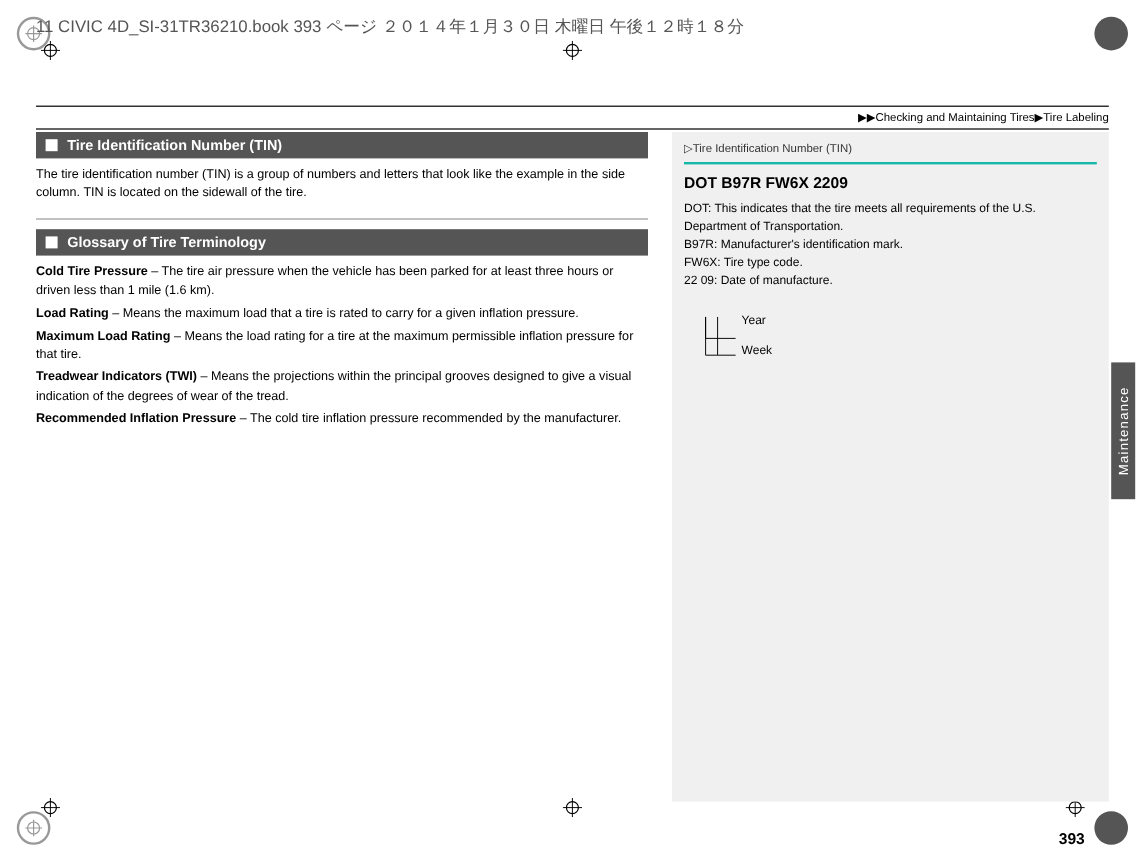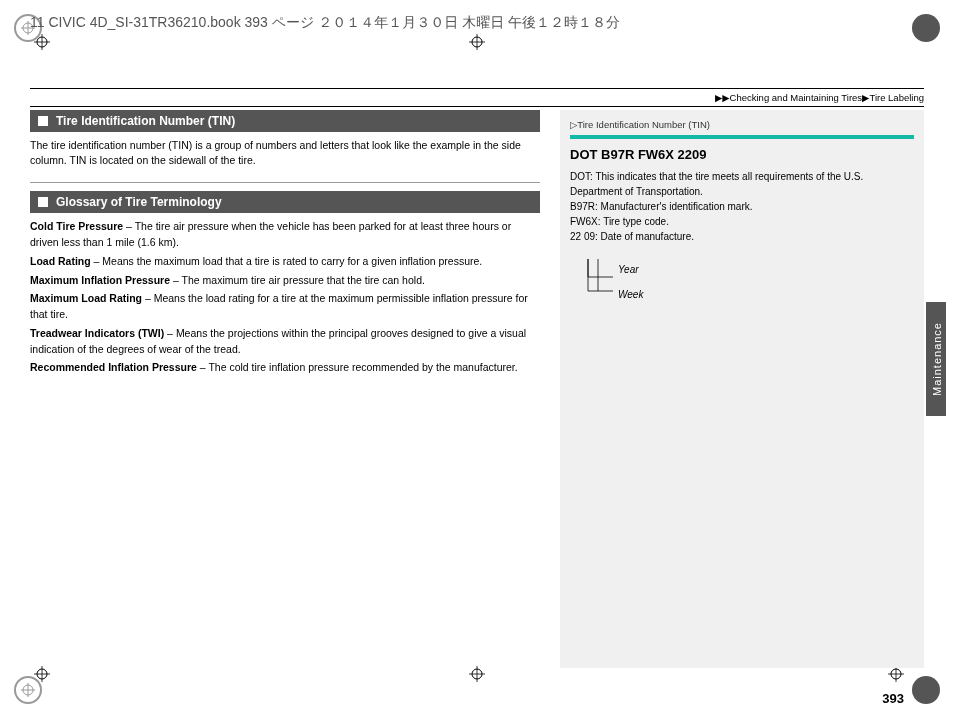--- a/index.html
+++ b/index.html
@@ -102,21 +102,21 @@
       background: #f0f0f0;
       padding: 8px 10px;
       font-size: 10px;
       line-height: 1.5;
     }
 
     .right-col-title {
       font-size: 9.5px;
       color: #333;
       margin-bottom: 6px;
-      border-bottom: 4px solid #14b8a6;
+      border-bottom: 2px solid #14b8a6;
       padding-bottom: 3px;
     }
 
     .tin-code {
       font-size: 13px;
       font-weight: bold;
       margin-bottom: 4px;
     }
 
     .tin-desc {
@@ -245,21 +245,20 @@
     <div class="section-header">
       <span class="section-marker"></span>
       <span>Glossary of Tire Terminology</span>
     </div>
 
     <div class="section-body">
 
       <div id="glossary-terms">
           <div style="font-size: 10.5px; line-height: 1.5; margin-bottom: 3px;"><strong>Cold Tire Pressure</strong><span> – The tire air pressure when the vehicle has been parked for at least three hours or driven less than 1 mile (1.6 km).</span></div>
           <div style="font-size: 10.5px; line-height: 1.5; margin-bottom: 3px;"><strong>Load Rating</strong><span> – Means the maximum load that a tire is rated to carry for a given inflation pressure.</span></div>
-          <div style="font-size: 10.5px; line-height: 1.5; margin-bottom: 3px;"><strong>Maximum Inflation Pressure</strong><span> – The maximum tire air pressure that the tire can hold.</span></div>
           <div style="font-size: 10.5px; line-height: 1.5; margin-bottom: 3px;"><strong>Maximum Load Rating</strong><span> – Means the load rating for a tire at the maximum permissible inflation pressure for that tire.</span></div>
           <div style="font-size: 10.5px; line-height: 1.5; margin-bottom: 3px;"><strong>Treadwear Indicators (TWI)</strong><span> – Means the projections within the principal grooves designed to give a visual indication of the degrees of wear of the tread.</span></div>
           <div style="font-size: 10.5px; line-height: 1.5; margin-bottom: 3px;"><strong>Recommended Inflation Pressure</strong><span> – The cold tire inflation pressure recommended by the manufacturer.</span></div>
         </div>
     </div>
 
   </div>
 
   <div class="right-col">
     <div class="right-col-title">▷Tire Identification Number (TIN)</div>
@@ -267,21 +266,21 @@
     <div class="tin-desc">
       <div id="tin-desc-lines">
           <div style="font-size: 10px; line-height: 1.5;">DOT: This indicates that the tire meets all requirements of the U.S. Department of Transportation.</div>
           <div style="font-size: 10px; line-height: 1.5;">B97R: Manufacturer's identification mark.</div>
           <div style="font-size: 10px; line-height: 1.5;">FW6X: Tire type code.</div>
           <div style="font-size: 10px; line-height: 1.5;">22 09: Date of manufacture.</div>
         </div>
     </div>
 
     <div style="margin-top:4px; font-size:10px;">
-      <div style="display:flex; align-items:center;font-style:italic;">
+      <div style="display:flex; align-items:flex-end;">
 
         <div style="margin-left:8px; position:relative; width:40px; height:36px;">
           <svg width="40" height="36" viewBox="0 0 40 36">
 
             <line x1="10" y1="0" x2="10" y2="18" stroke="#000" stroke-width="0.8"></line>
             <line x1="10" y1="18" x2="20" y2="18" stroke="#000" stroke-width="0.8"></line>
             <line x1="10" y1="0" x2="10" y2="32" stroke="#000" stroke-width="0.8" stroke-dasharray="0"></line>
             <line x1="20" y1="0" x2="20" y2="32" stroke="#000" stroke-width="0.8"></line>
             <line x1="10" y1="32" x2="20" y2="32" stroke="#000" stroke-width="0.8"></line>
             <line x1="20" y1="18" x2="35" y2="18" stroke="#000" stroke-width="0.8"></line>

